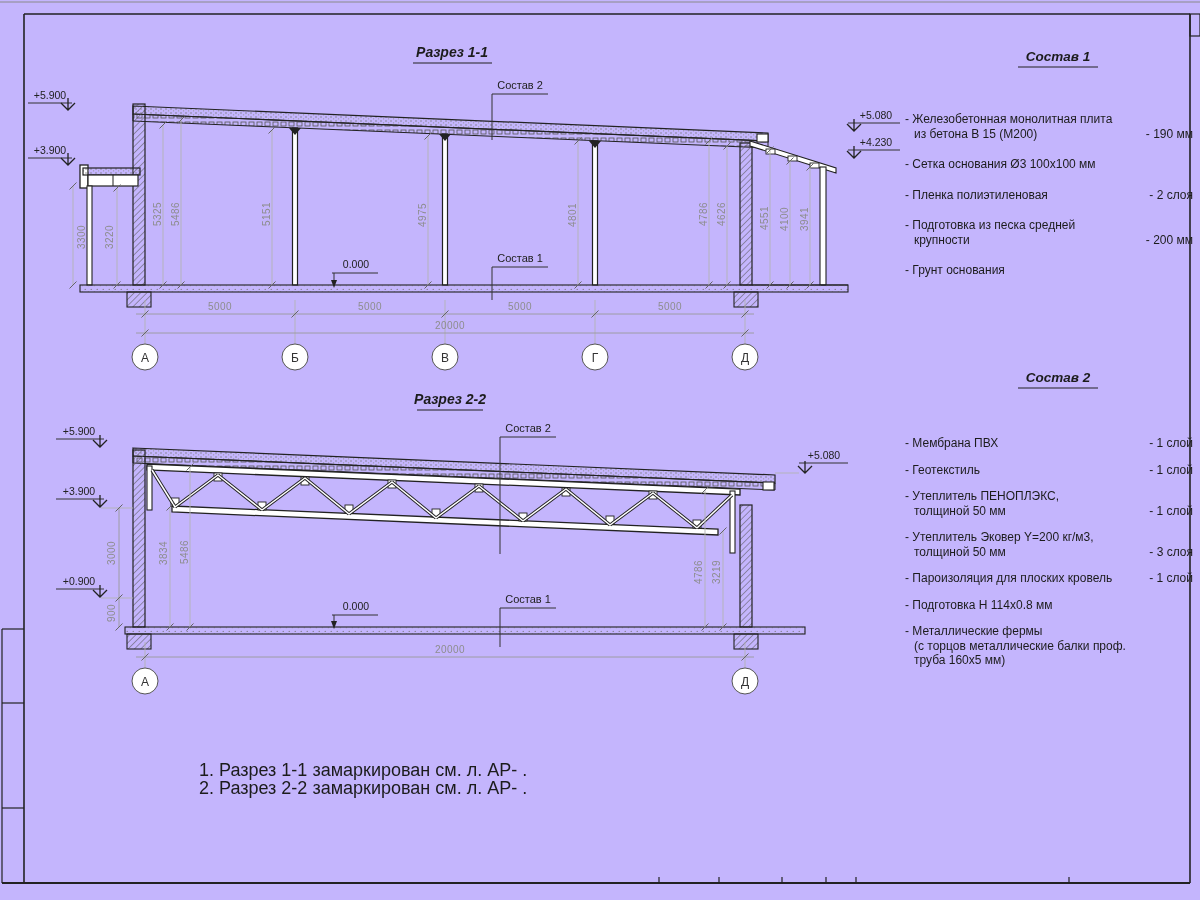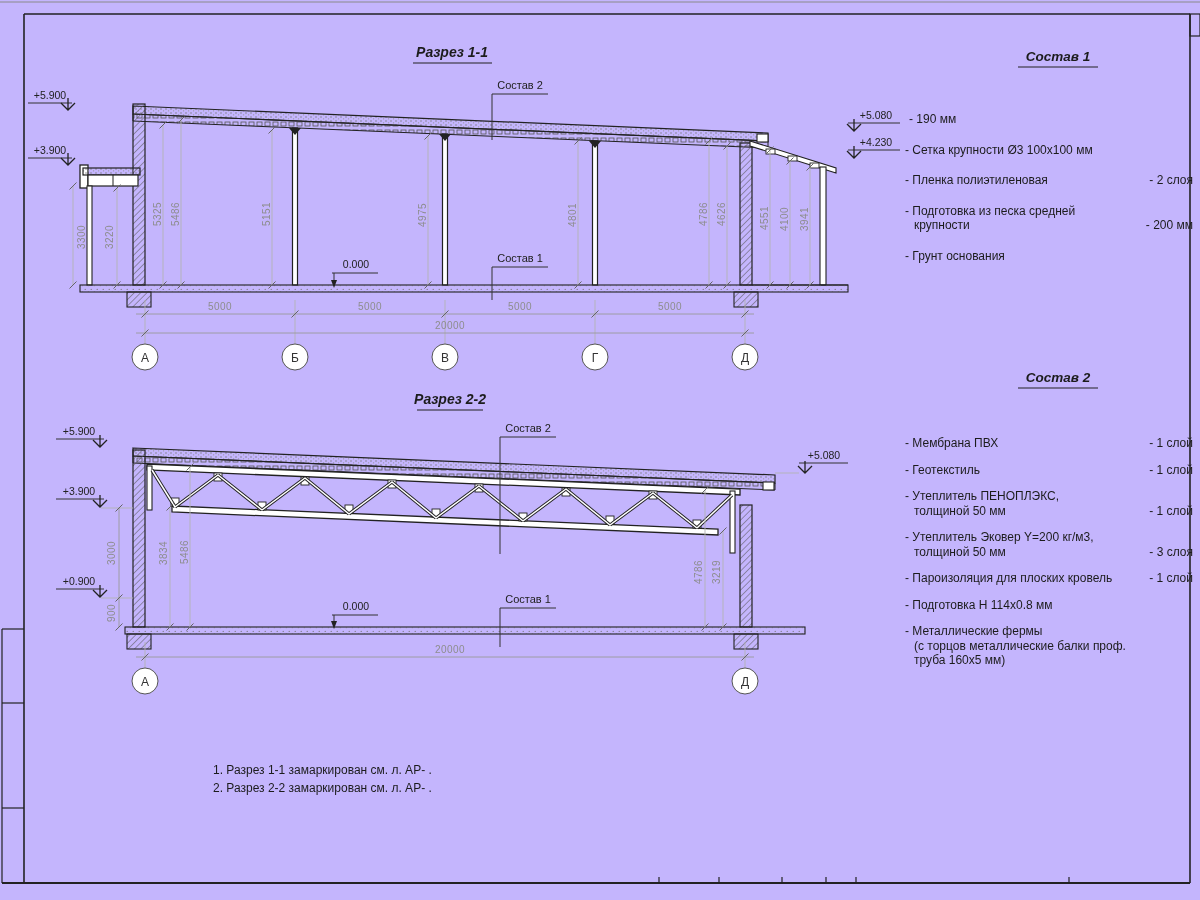--- a/index.html
+++ b/index.html
@@ -15,21 +15,21 @@
   .ink{stroke:#222;}
   .ext{stroke:#b3b3b3;stroke-width:.9;}
   .dimline{stroke:#9a9a9a;stroke-width:.9;}
   .callline{stroke:#333;stroke-width:1;}
   .comp{position:absolute;left:905px;width:288px;font-size:12px;line-height:14.5px;}
   .comp-item{display:flex;justify-content:space-between;align-items:flex-end;}
   .c1 .comp-item{margin-bottom:16px;}
   .c2 .comp-item{margin-bottom:12px;align-items:flex-end;}
   .comp-name{white-space:pre-line;padding-left:9px;text-indent:-9px;}
   .comp-val{white-space:nowrap;padding-left:4px;}
-  .notes{position:absolute;left:213px;top:762px;font-size:12px;line-height:17.5px;}
+  .notes{position:absolute;left:199px;top:762px;font-size:18px;line-height:17.5px;}
 </style>
 </head>
 <body>
 
 <div class="sheet">
 
 <svg width="1200" height="900" viewBox="0 0 1200 900">
   <defs>
     <pattern id="pHatch" width="4.5" height="4.5" patternUnits="userSpaceOnUse" patternTransform="rotate(45)">
       <line x1="0" y1="0" x2="0" y2="4.5" stroke="#555" stroke-width="1"></line>
@@ -392,24 +392,26 @@
   <g>
     <text class="t-comp" x="1058" y="61" text-anchor="middle">Состав 1</text>
     <line x1="1018" y1="67" x2="1098" y2="67" class="ink" stroke-width="1.1"></line>
     <text class="t-comp" x="1058" y="382" text-anchor="middle">Состав 2</text>
     <line x1="1018" y1="388" x2="1098" y2="388" class="ink" stroke-width="1.1"></line>
   </g>
 </svg>
 
 <div class="comp c1" style="top:112px;">
   <div class="comp-item">
+    <div class="comp-name">- Железобетонная  монолитная плита
+из бетона В 15 (М200)</div>
     <div class="comp-val">- 190 мм</div>
   </div>
   <div class="comp-item">
-    <div class="comp-name">- Сетка крупности Ø3 100х100 мм</div>
+    <div class="comp-name">- Сетка основания Ø3 100х100 мм</div>
     <div class="comp-val"></div>
   </div>
   <div class="comp-item">
     <div class="comp-name">- Пленка полиэтиленовая</div>
     <div class="comp-val">-  2 слоя</div>
   </div>
   <div class="comp-item">
     <div class="comp-name">- Подготовка из песка средней
 крупности</div>
     <div class="comp-val">- 200 мм</div>

